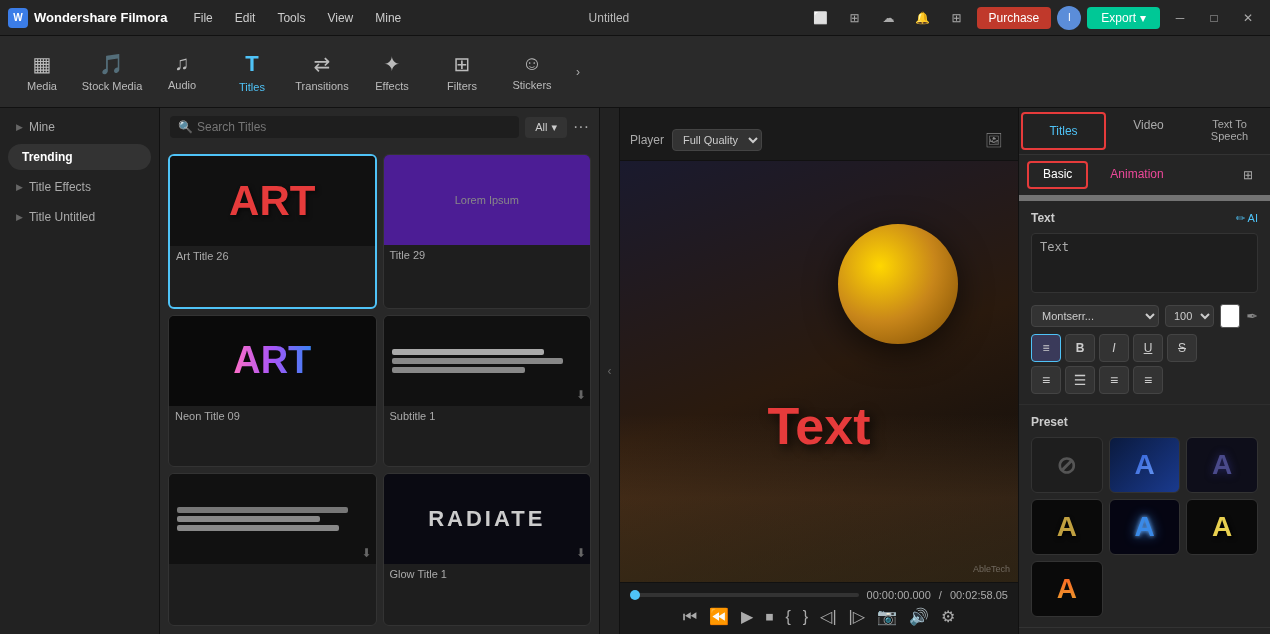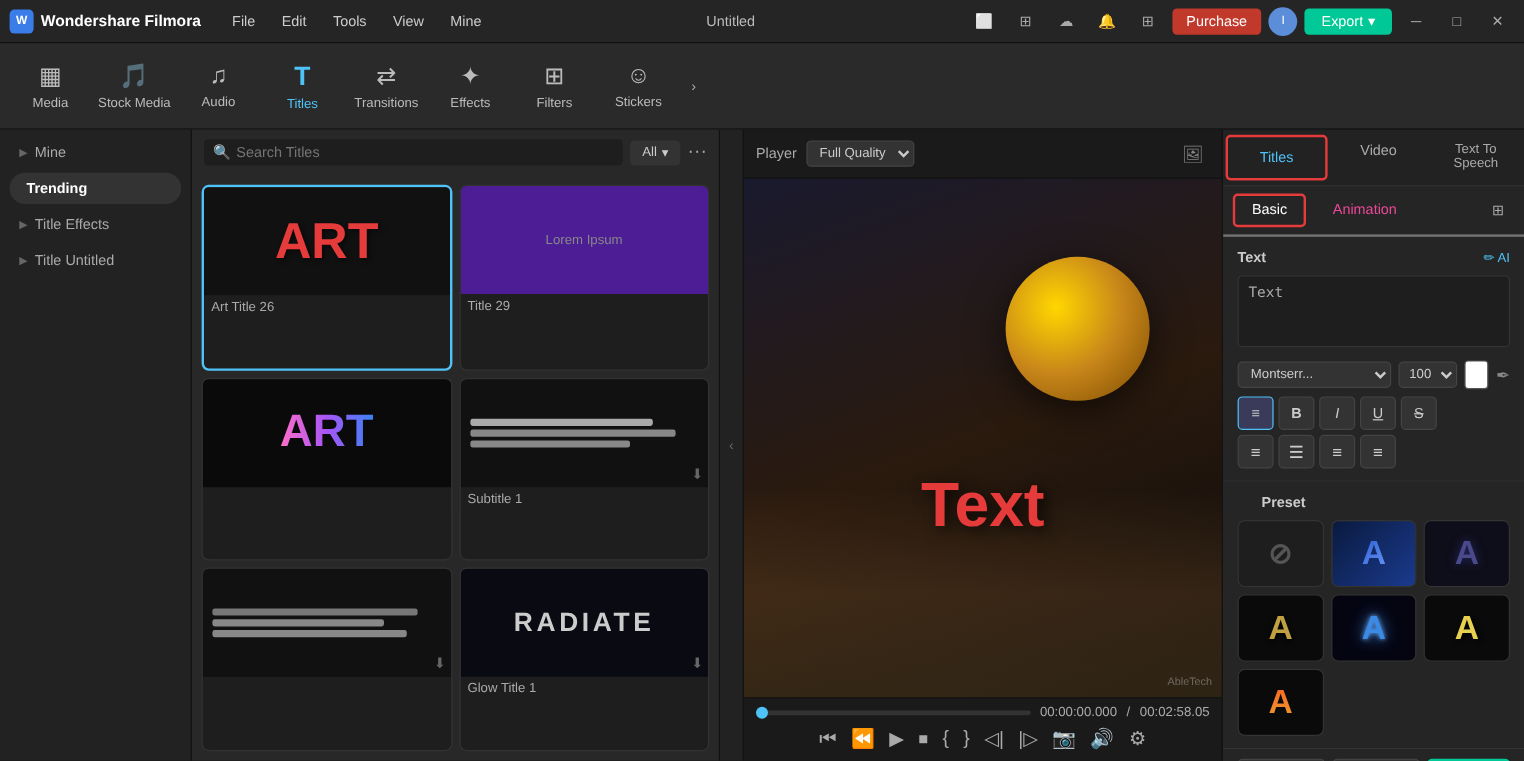--- a/index.html
+++ b/index.html
@@ -44,21 +44,21 @@
     #titles-header .more-btn { color: #aaa; cursor: pointer; font-size: 16px; }
     #titles-grid { display: grid; grid-template-columns: 1fr 1fr; gap: 6px; padding: 8px; overflow-y: auto; flex: 1; }
     .title-card { background: #1e1e1e; border-radius: 6px; cursor: pointer; overflow: hidden; border: 1px solid #333; }
     .title-card.selected { border: 2px solid #4fc3f7; }
     .title-card-thumb { height: 90px; display: flex; align-items: center; justify-content: center; background: #111; position: relative; }
     .title-card-name { padding: 4px 6px; font-size: 11px; color: #aaa; }
     .collapse-btn { width: 20px; background: #222; border-right: 1px solid #111; display: flex; align-items: center; justify-content: center; cursor: pointer; color: #666; }
 
     
     #preview-area { flex: 1; background: #1a1a1a; display: flex; flex-direction: column; }
-    #preview-toolbar { display: flex; align-items: center; padding: 6px 10px; gap: 8px; border-bottom: 1px solid #111; }
+    #preview-toolbar { display: flex; align-items: center; padding: 6px 10px; gap: 8px; border-bottom: 1px solid #111; margin-top: 12px; }
     #preview-toolbar .player-label { color: #aaa; font-size: 12px; }
     #preview-toolbar select { background: #333; border: 1px solid #444; color: #ccc; border-radius: 4px; padding: 3px 6px; font-size: 11px; }
     #preview-canvas { flex: 1; background: #111; display: flex; align-items: center; justify-content: center; position: relative; }
     #preview-canvas .canvas-bg { width: 100%; height: 100%; background: linear-gradient(160deg, #1a1a2e 0%, #2a1a0e 50%, #0a0a0a 100%); position: relative; display: flex; align-items: center; justify-content: center; }
     .preview-text { font-size: 52px; font-weight: 900; color: #e63b3b; text-shadow: 4px 4px 12px rgba(0,0,0,0.8); font-family: Impact, sans-serif; position: absolute; bottom: 30%; left: 50%; transform: translateX(-50%); }
     .preview-ball { width: 120px; height: 120px; border-radius: 50%; background: radial-gradient(circle at 35% 35%, #ffd700, #c8861a, #7a4a00); box-shadow: 0 8px 32px rgba(0,0,0,0.6); position: absolute; top: 15%; right: 15%; }
     .preview-watermark { position: absolute; bottom: 8px; right: 8px; font-size: 9px; color: rgba(255,255,255,0.3); }
     #preview-controls { padding: 6px 10px; display: flex; flex-direction: column; gap: 4px; border-top: 1px solid #111; }
     .progress-bar-wrap { display: flex; align-items: center; gap: 8px; }
     .progress-bar { flex: 1; height: 4px; background: #333; border-radius: 2px; position: relative; cursor: pointer; }
@@ -67,39 +67,39 @@
     .time-display { color: #aaa; font-size: 11px; }
     .control-btns { display: flex; align-items: center; gap: 8px; justify-content: center; }
     .ctrl-btn { background: none; border: none; color: #aaa; cursor: pointer; font-size: 16px; padding: 2px; }
     .img-icon-btn { width: 28px; height: 28px; background: none; border: none; color: #888; cursor: pointer; font-size: 14px; display: flex; align-items: center; justify-content: center; }
 
     
     #right-panel { width: 252px; background: #252525; border-left: 1px solid #111; display: flex; flex-direction: column; overflow-y: auto; }
     .right-tabs { display: flex; border-bottom: 1px solid #333; background: #222; }
     .right-tab { flex: 1; padding: 10px 4px; text-align: center; cursor: pointer; color: #aaa; font-size: 12px; }
     .right-tab.active { color: #4fc3f7; border: 2px solid #e63b3b; border-radius: 4px; margin: 4px 2px; }
-    .sub-tabs { display: flex; padding: 6px 8px; gap: 6px; border-bottom: 2px solid #737373; justify-content: center; }
+    .sub-tabs { display: flex; padding: 6px 8px; gap: 6px; border-bottom: 6px solid #737373; justify-content: center; }
     .sub-tab { padding: 4px 14px; border-radius: 4px; cursor: pointer; color: #ec4899; font-size: 12px; border: 2px solid transparent; }
     .sub-tab.active { border: 2px solid #e63b3b; color: #fff; }
     .panel-section { padding: 10px 12px; border-bottom: 1px solid #2e2e2e; }
     .panel-section-header { display: flex; align-items: center; justify-content: space-between; margin-bottom: 8px; }
     .panel-section-title { color: #ccc; font-size: 12px; font-weight: 600; }
     .text-area-field { width: 100%; background: #1e1e1e; border: 1px solid #333; border-radius: 4px; color: #aaa; padding: 6px 8px; font-size: 12px; resize: none; height: 60px; outline: none; }
     .font-controls { display: flex; align-items: center; gap: 6px; margin-top: 8px; }
     .font-select { background: #333; border: 1px solid #444; color: #ccc; border-radius: 4px; padding: 3px 6px; font-size: 11px; flex: 1; }
     .font-size { background: #333; border: 1px solid #444; color: #ccc; border-radius: 4px; padding: 3px 4px; font-size: 11px; width: 50px; }
     .color-swatch { width: 24px; height: 24px; background: #fff; border-radius: 3px; border: 1px solid #555; cursor: pointer; }
     .eyedropper { background: none; border: none; color: #888; cursor: pointer; font-size: 14px; }
     .format-btns { display: flex; gap: 4px; margin-top: 6px; }
     .fmt-btn { width: 30px; height: 28px; background: #333; border: 1px solid #444; border-radius: 4px; color: #ccc; cursor: pointer; font-size: 12px; display: flex; align-items: center; justify-content: center; }
     .fmt-btn.active-fmt { background: #3a3a5a; border-color: #4fc3f7; }
     .align-btns { display: flex; gap: 4px; margin-top: 4px; }
     .align-btn { width: 30px; height: 28px; background: #333; border: 1px solid #444; border-radius: 4px; color: #ccc; cursor: pointer; font-size: 14px; display: flex; align-items: center; justify-content: center; }
     .preset-section { padding: 10px 12px; }
-    .preset-title { color: #ccc; font-size: 12px; font-weight: 600; margin-bottom: 8px; margin-left: 20px; }
+    .preset-title { color: #ccc; font-size: 12px; font-weight: 600; margin-bottom: 8px; }
     .preset-grid { display: grid; grid-template-columns: repeat(3, 1fr); gap: 6px; }
     .preset-item { height: 56px; background: #1e1e1e; border-radius: 6px; display: flex; align-items: center; justify-content: center; cursor: pointer; border: 1px solid #333; font-size: 24px; font-weight: 900; }
     .bottom-actions { display: flex; gap: 6px; padding: 8px 12px; border-top: 1px solid #333; margin-top: auto; }
     .reset-btn { flex: 1; background: #333; border: 1px solid #444; color: #ccc; border-radius: 4px; padding: 6px; cursor: pointer; font-size: 11px; }
     .keyframe-btn { flex: 1; background: #333; border: 1px solid #444; color: #ccc; border-radius: 4px; padding: 6px; cursor: pointer; font-size: 11px; }
     .advanced-btn { background: #00c896; border: none; color: #fff; border-radius: 4px; padding: 6px 10px; cursor: pointer; font-size: 11px; }
 
     
     .art-title-red { font-size: 42px; font-weight: 900; color: #e63b3b; font-family: Impact, sans-serif; text-shadow: 2px 2px 4px rgba(0,0,0,0.5); line-height: 1; }
     .lorem-title { font-size: 11px; color: #888; text-align: center; padding: 4px; }
@@ -229,20 +229,21 @@
         <div class="title-card-thumb" style="background:#4c1d95;">
           <div class="lorem-title">Lorem Ipsum</div>
         </div>
         <div class="title-card-name">Title 29</div>
       </div>
 
       <div class="title-card">
         <div class="title-card-thumb" style="background:#0a0a0a;">
           <div class="neon-title">ART</div>
         </div>
+        <div class="title-card-name">Neon Title 09</div>
       </div>
 
       <div class="title-card">
         <div class="title-card-thumb" style="background:#111;">
           <div class="subtitle-lines">
             <div class="sub-line" style="width:80%;background:#aaa;"></div>
             <div class="sub-line" style="width:90%;"></div>
             <div class="sub-line" style="width:70%;"></div>
           </div>
           <div class="download-icon">⬇</div>

